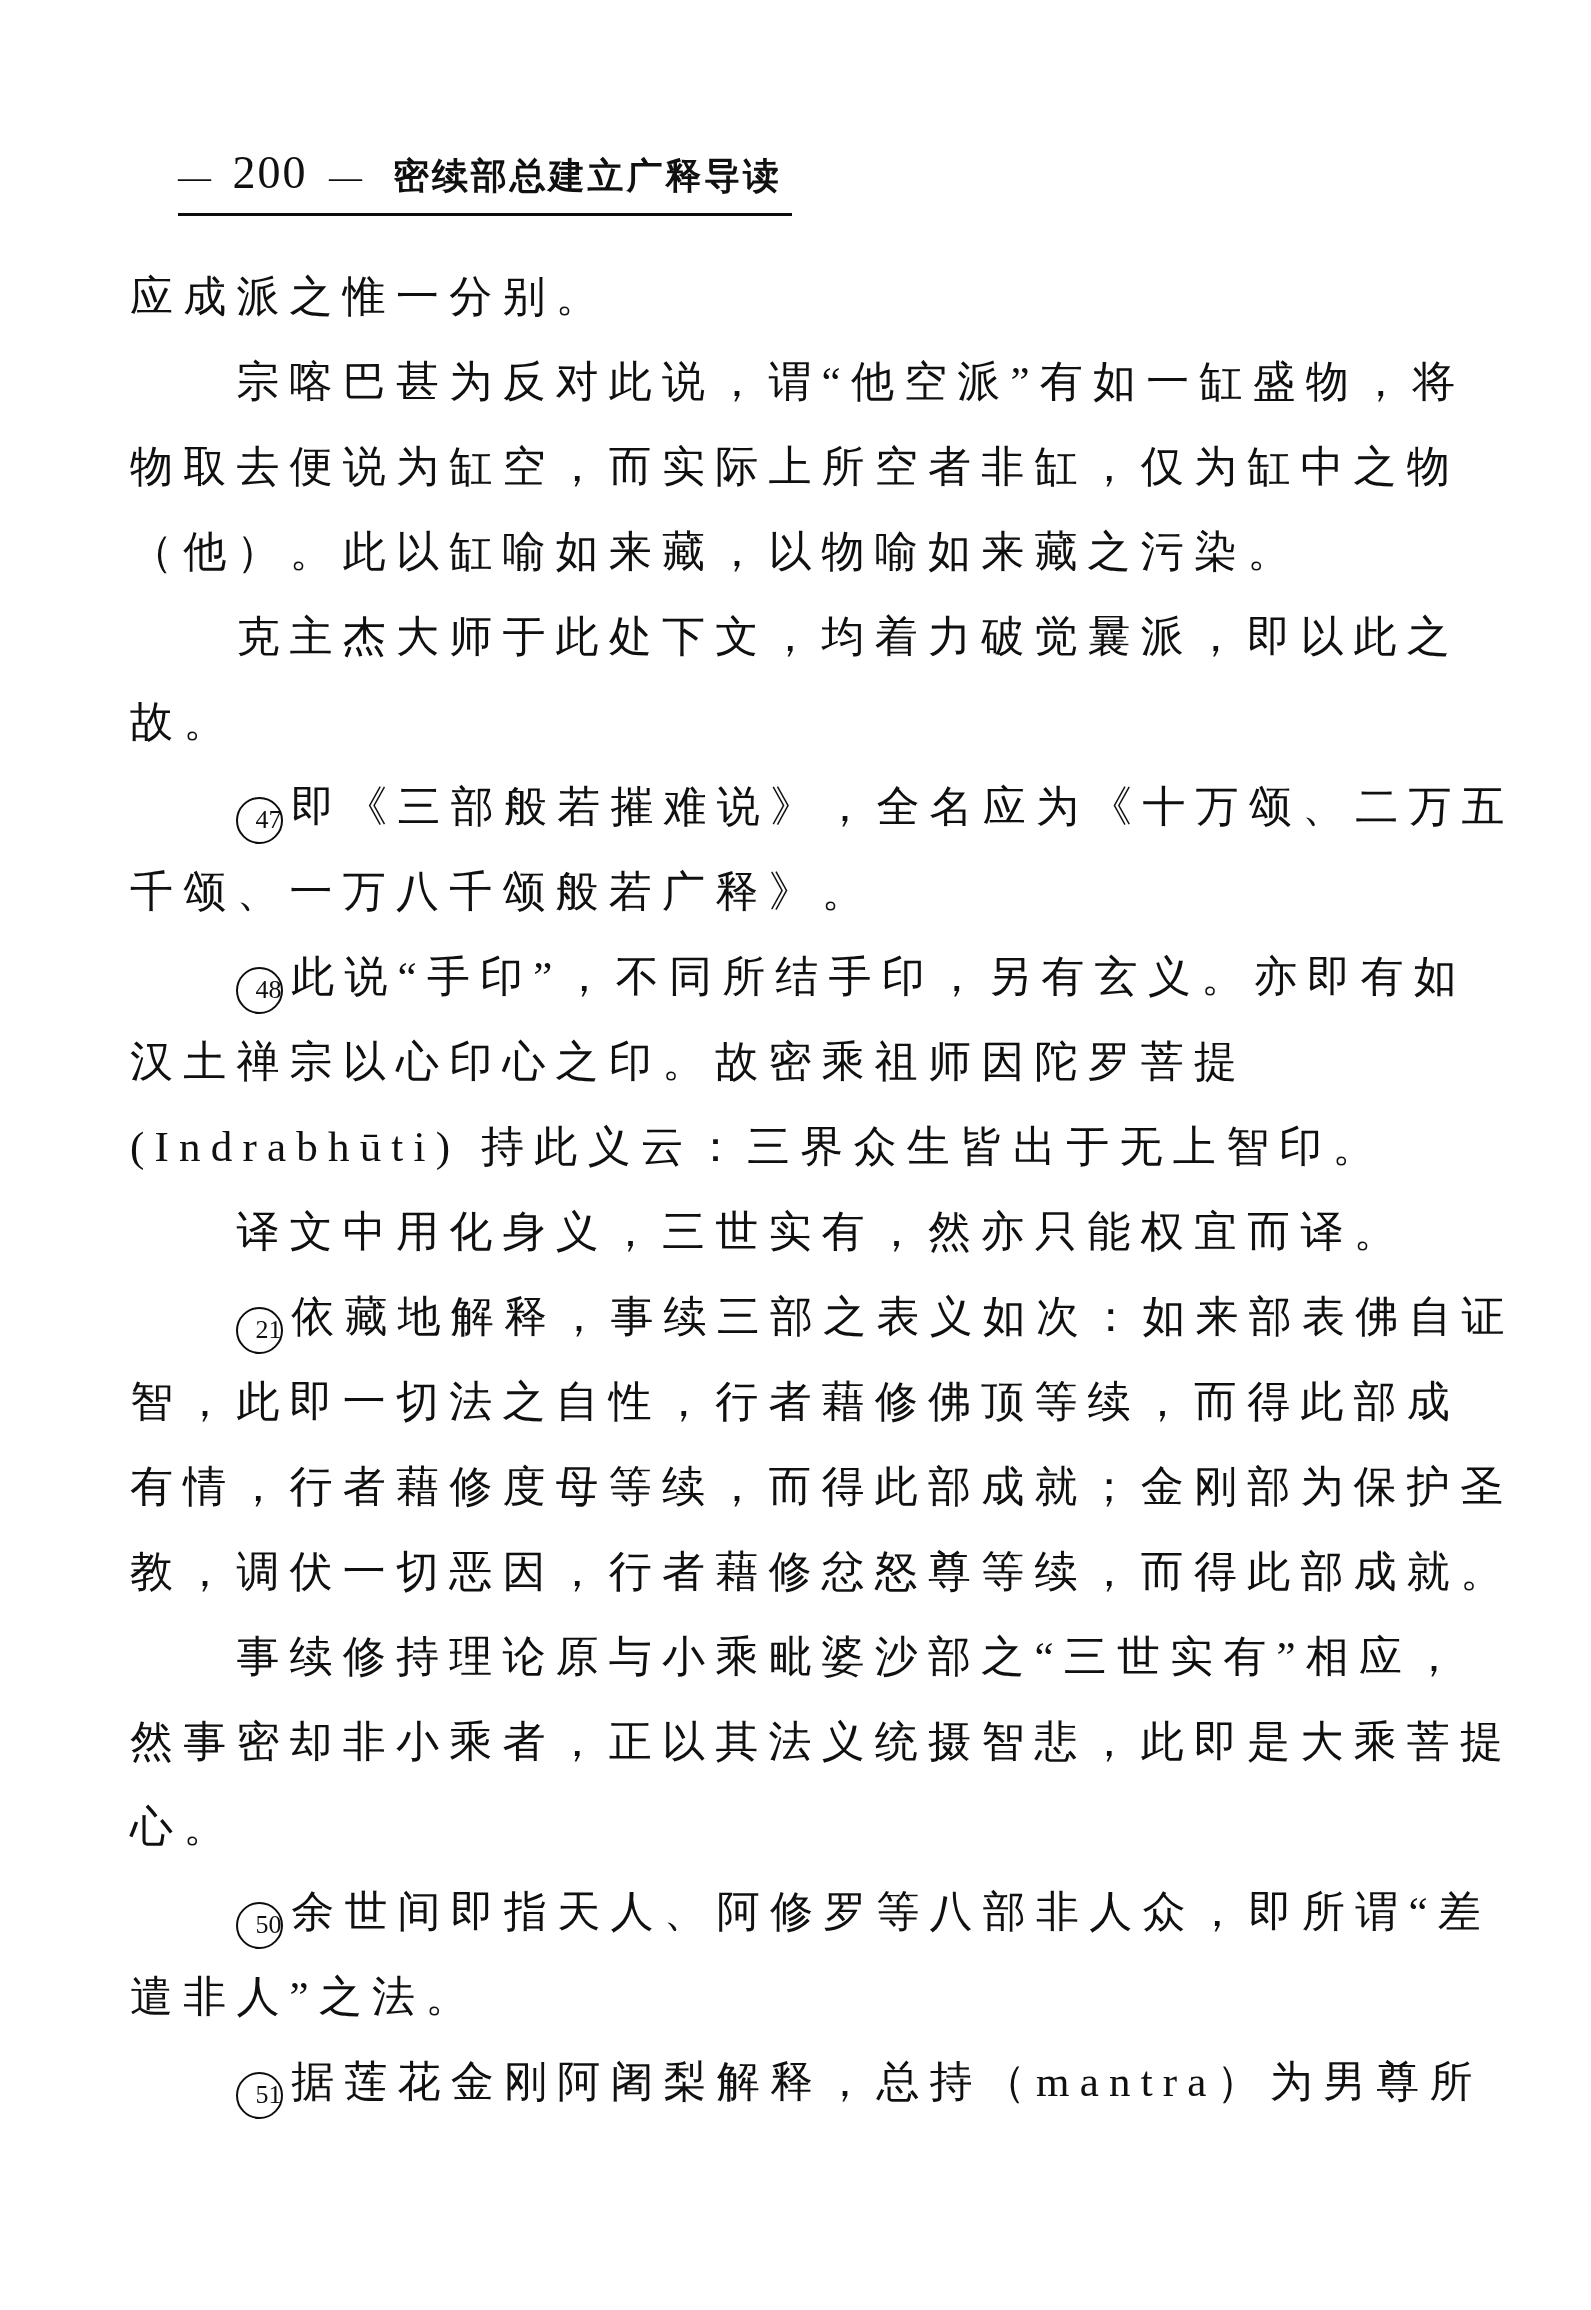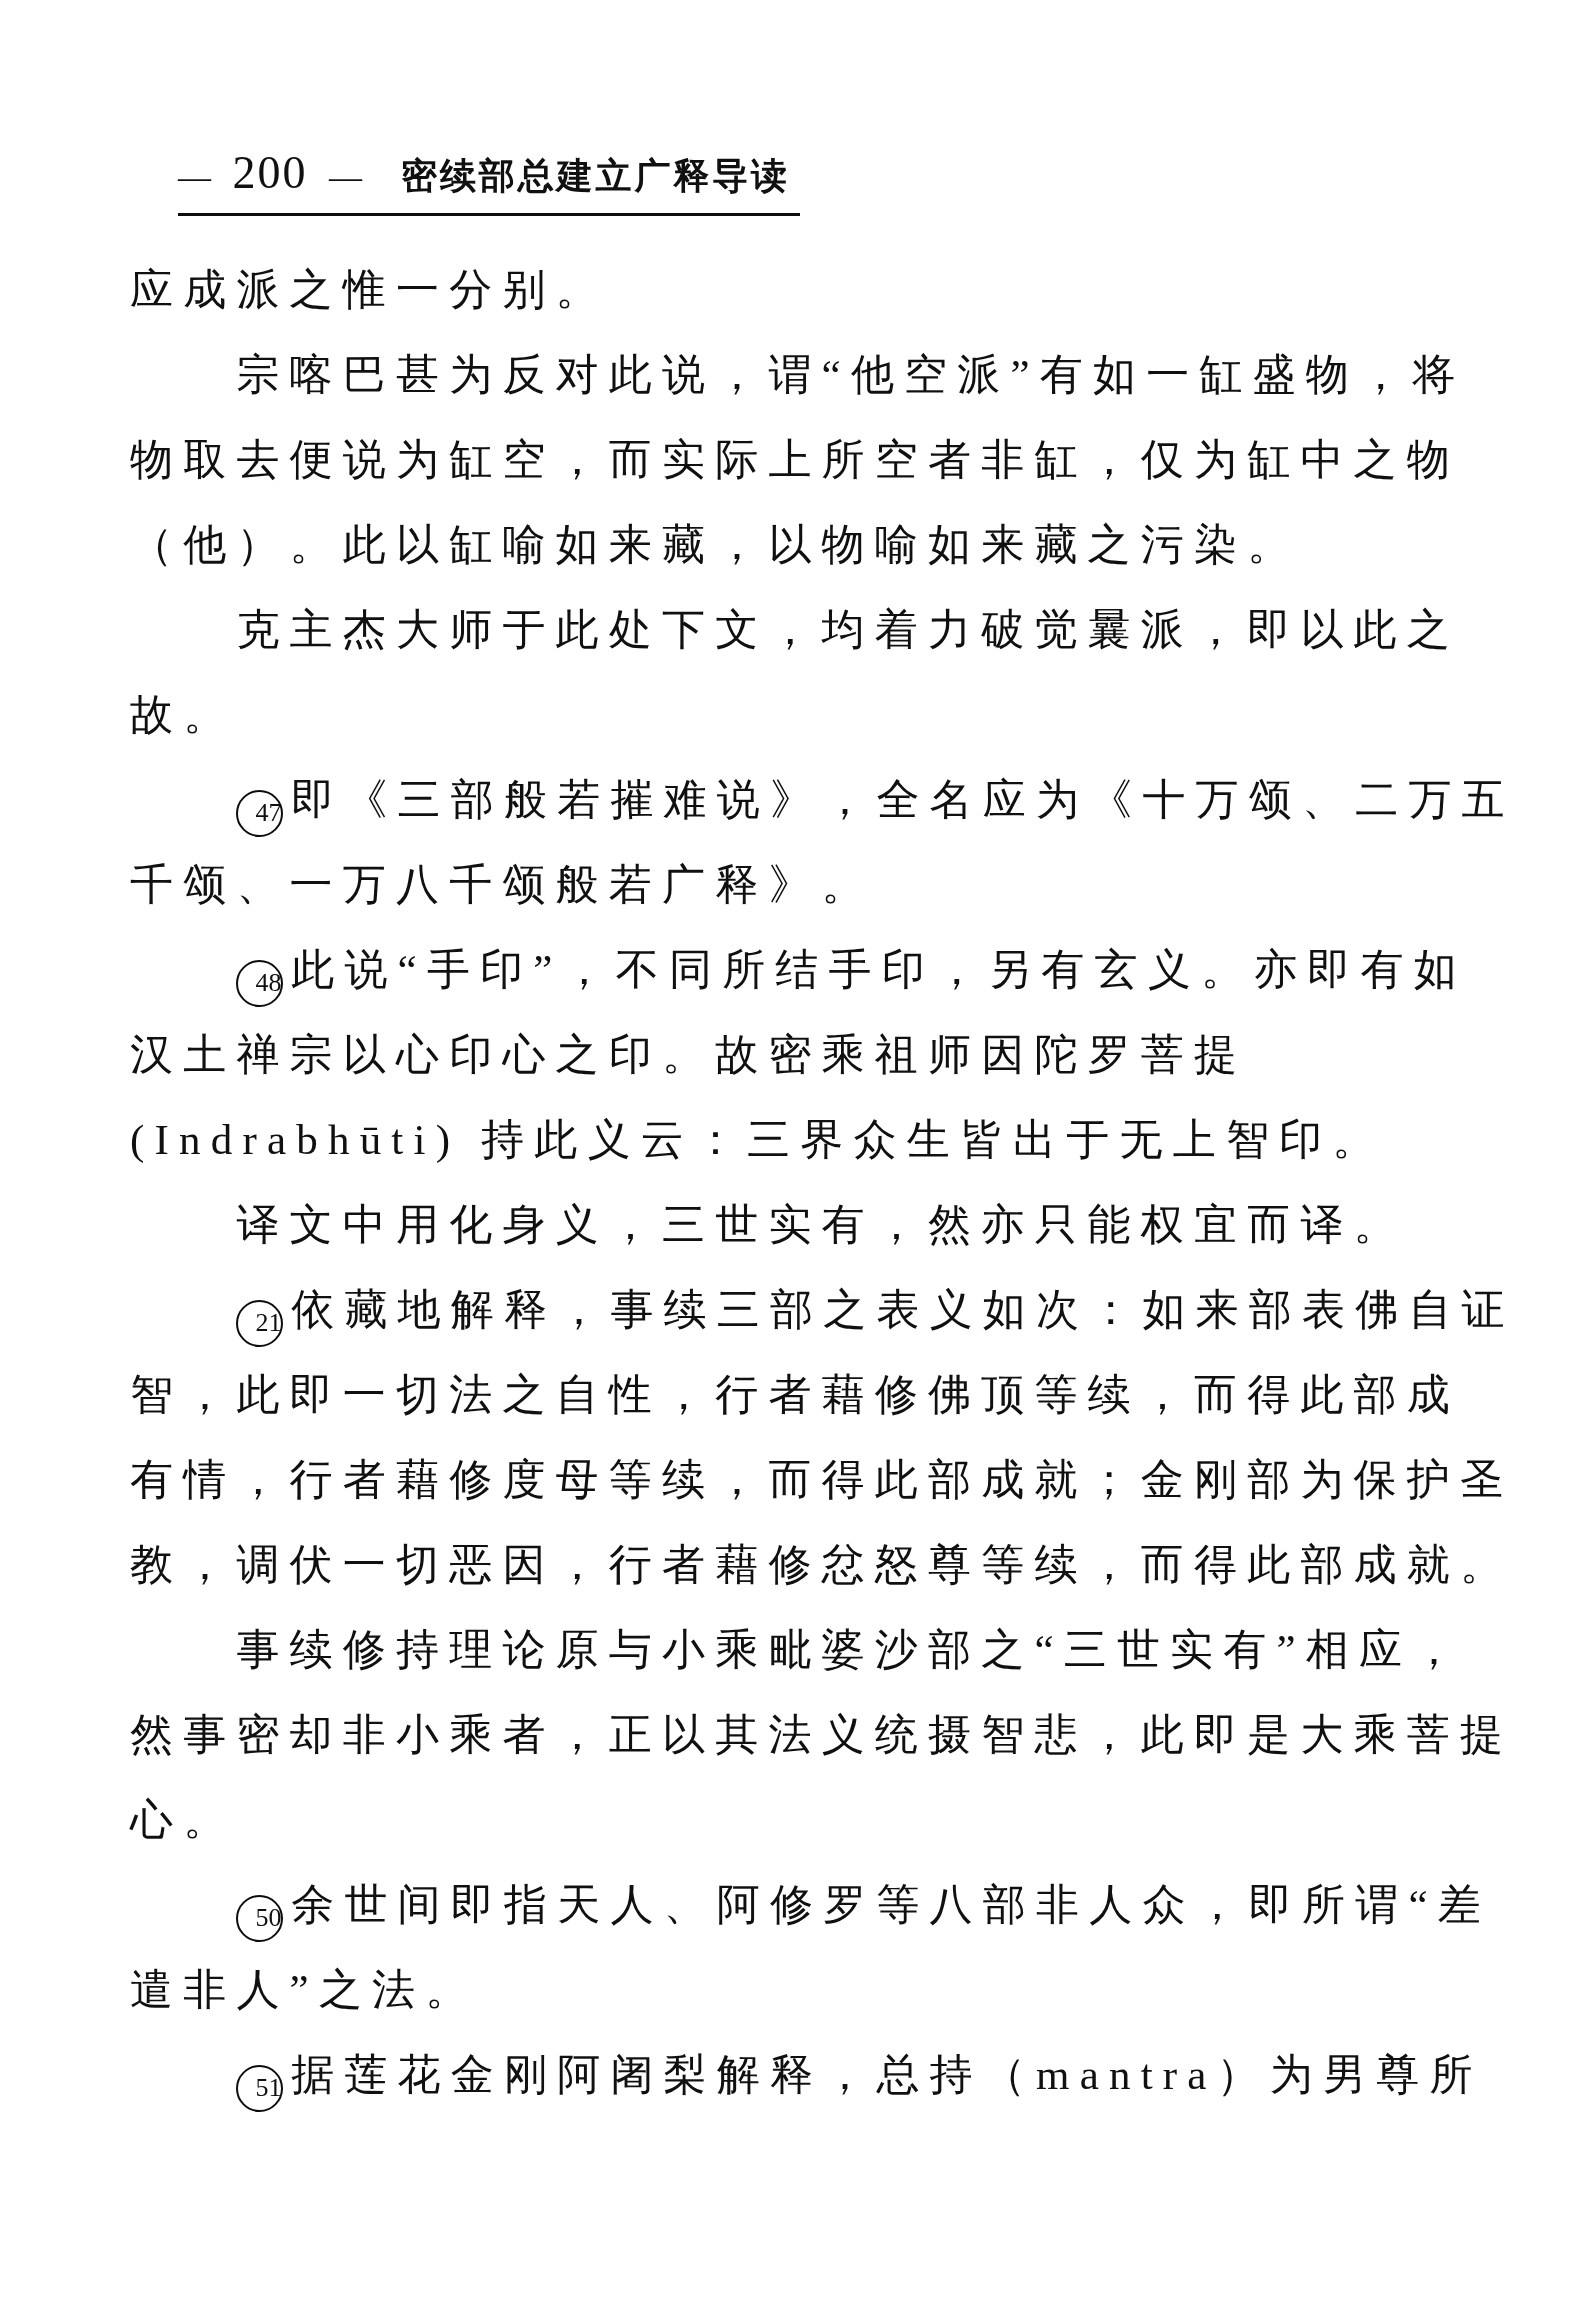--- a/index.html
+++ b/index.html
@@ -30,26 +30,26 @@
     letter-spacing: 0;
   }
   .running-header .pagenum {
     font-size: 46px;
     margin: 0 21.5px;
     letter-spacing: 2px;
   }
   .running-header .booktitle {
     font-size: 36px;
     font-weight: 700;
-    margin-left: 39px;
+    margin-left: 31px;
     letter-spacing: 2.9px;
   }
   .body-text {
     position: absolute;
-    top: 247px;
+    top: 254px;
     left: 130px;
     width: 1358px;
   }
   .line {
     height: 85px;
     line-height: 85px;
     font-size: 43px;
     letter-spacing: 10.2px;
     white-space: nowrap;
   }

